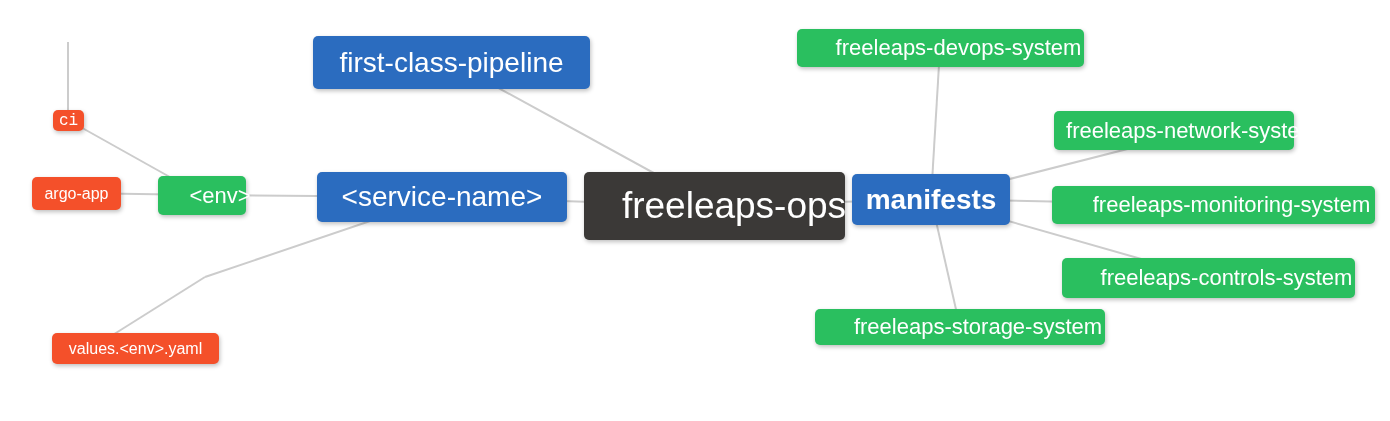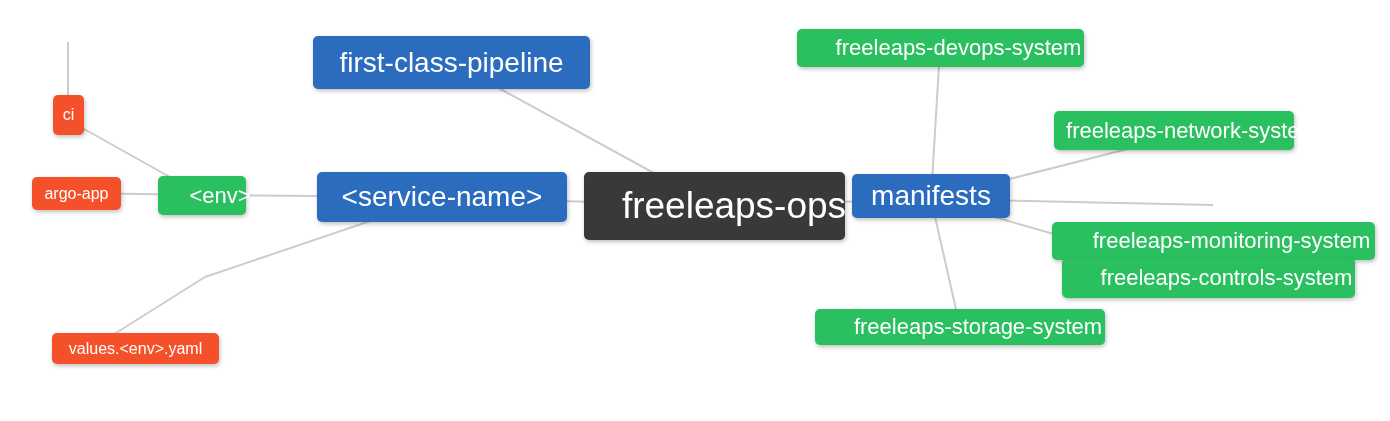--- a/index.html
+++ b/index.html
@@ -66,39 +66,39 @@
     <line x1="451" y1="62" x2="714" y2="206"></line>
     <line x1="714" y1="206" x2="931" y2="199"></line>
     <line x1="931" y1="199" x2="940" y2="48"></line>
     <line x1="931" y1="199" x2="1202" y2="130"></line>
     <line x1="931" y1="199" x2="1213" y2="205"></line>
     <line x1="931" y1="199" x2="1208" y2="278"></line>
     <line x1="931" y1="199" x2="960" y2="327"></line>
   </svg>
 
 
-  <div class="node c-red s-sm" style="left:53px;  top:95px; width:31px;  height:40px;">ci</div>
+  <div class="node c-red s-sm" style="left:53px;  top:110px; width:31px;  height:21px;font-family:Liberation Mono, monospace;">ci</div>
 
   <div class="node c-red s-sm" style="left:32px;  top:177px; width:89px;  height:33px;">argo-app</div>
 
   <div class="node c-green s-md" style="left:158px; top:176px; width:88px;  height:39px;">&lt;env&gt;</div>
 
   <div class="node c-blue s-lg" style="left:317px; top:172px; width:250px; height:50px;">&lt;service-name&gt;</div>
 
   <div class="node c-blue s-lg" style="left:313px; top:36px;  width:277px; height:53px;">first-class-pipeline</div>
 
   <div class="node c-dark s-xl" style="left:584px; top:172px; width:261px; height:68px;">freeleaps-ops</div>
 
-  <div class="node c-blue s-lg" style="left:852px; top:174px; width:158px; height:44px;">manifests</div>
+  <div class="node c-blue s-lg" style="left:852px; top:174px; width:158px; height:51px;font-weight:bold;">manifests</div>
 
   <div class="node c-green s-md" style="left:797px; top:29px;  width:287px; height:38px;">freeleaps-devops-system</div>
 
   <div class="node c-green s-md" style="left:1054px; top:111px; width:240px; height:39px;">freeleaps-network-system</div>
 
-  <div class="node c-green s-md" style="left:1052px; top:186px; width:323px; height:38px;margin-top:36px;">freeleaps-monitoring-system</div>
+  <div class="node c-green s-md" style="left:1052px; top:186px; width:323px; height:38px;">freeleaps-monitoring-system</div>
 
   <div class="node c-green s-md" style="left:1062px; top:258px; width:293px; height:40px;">freeleaps-controls-system</div>
 
   <div class="node c-green s-md" style="left:815px; top:309px; width:290px; height:36px;">freeleaps-storage-system</div>
 
 
   <div class="node c-red s-sm" style="left:8px;   top:333px; width:167px; height:31px;margin-left:44px;">values.&lt;env&gt;.yaml</div>
 
 </div>
 

